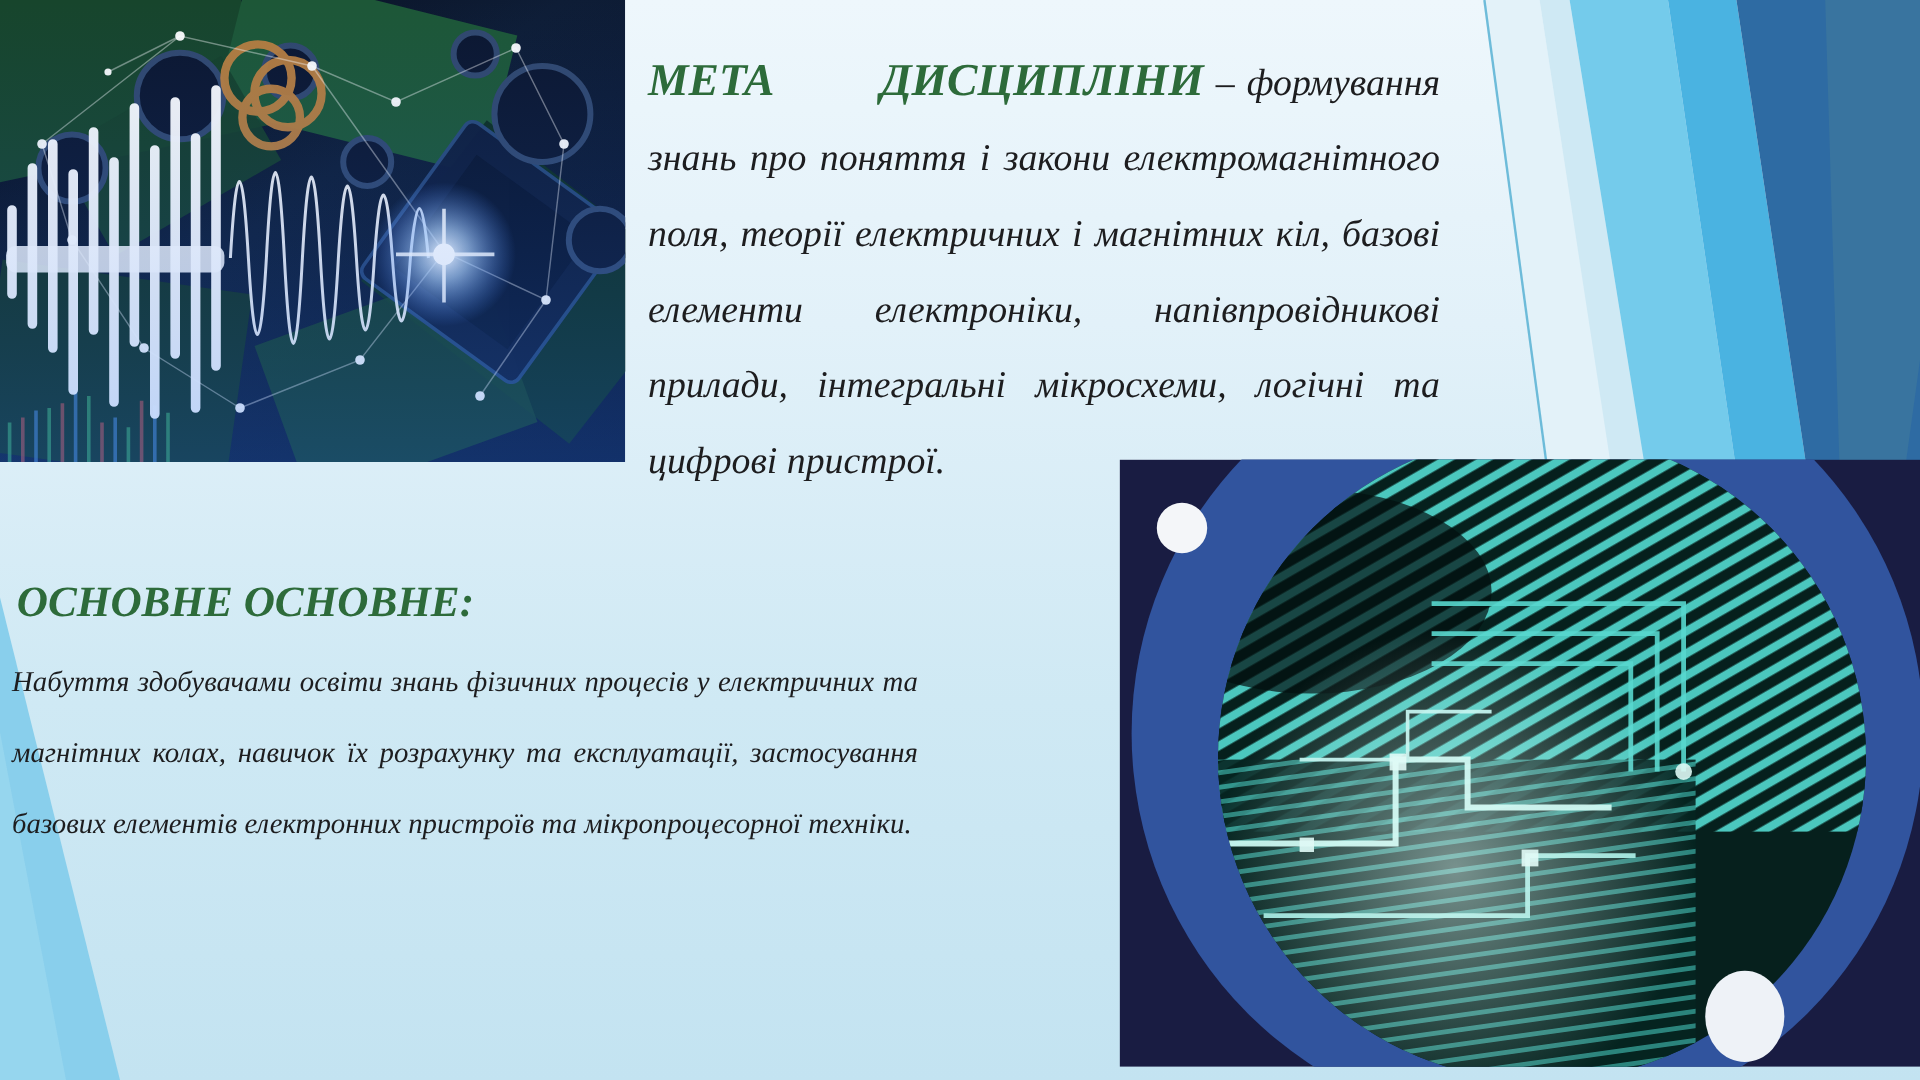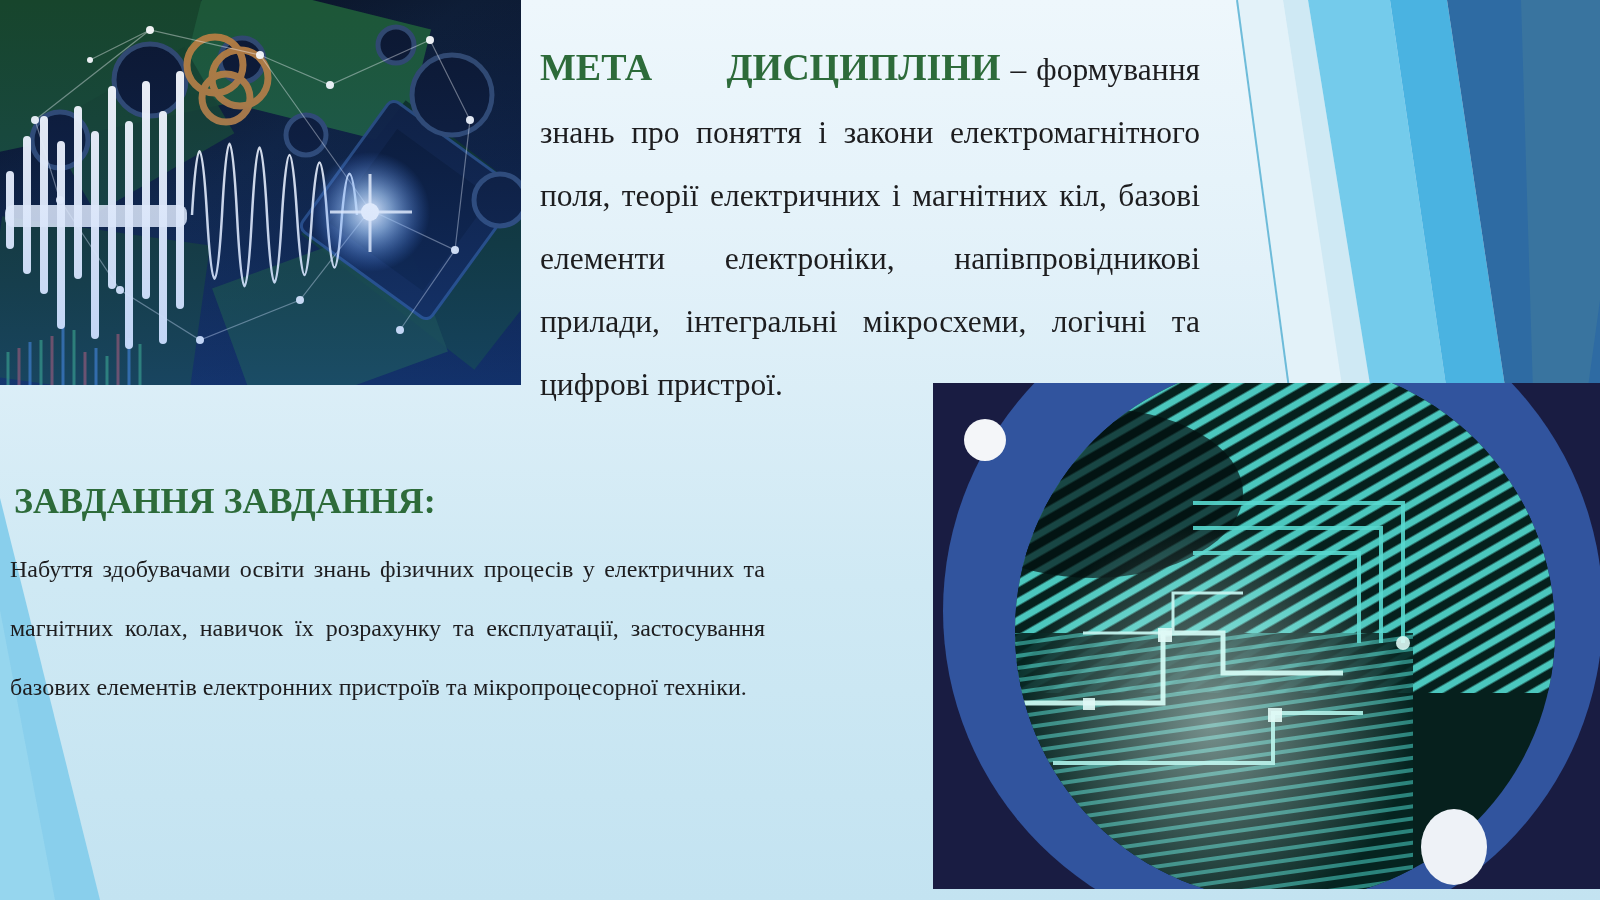--- a/index.html
+++ b/index.html
@@ -1,19 +1,20 @@
 <!DOCTYPE html>
 <html style="--heading_green: #2d6b3a; --body_text: #1d1d1f; --bg_top: #eef7fc; --bg_bottom: #c3e3f1; --facet_pale1: #e3f2f9; --facet_pale2: #cfe9f4; --facet_sky1: #74cbeb; --facet_sky2: #4ab3e1; --facet_steel: #2e6ba3; --facet_steel2: #39749f; --facet_line: #58b1d4; --left_wedge: #89cfec; --photo_navy: #191c42; --photo_ring_blue: #31549e; --circuit_teal: #4fd0c6; --waveform_white: #ffffff;"><head>
 <meta charset="utf-8">
 <style>
   html,body{margin:0;padding:0;background:#9fb6c0;}
   .stage{
     position:relative;width:1600px;height:900px;overflow:hidden;
     font-family:"Liberation Serif","DejaVu Serif",serif;
     background:linear-gradient(180deg,#eef7fc 0%,#e2f1f9 30%,#cfe9f4 65%,#c3e3f1 100%);
+    font-style:italic;
   }
   svg{display:block}
   .decor{position:absolute;left:0;top:0;pointer-events:none;}
   
   .f-pale1{fill:var(--facet_pale1)}
   .f-pale2{fill:var(--facet_pale2)}
   .f-sky1{fill:var(--facet_sky1)}
   .f-sky2{fill:var(--facet_sky2)}
   .f-steel{fill:var(--facet_steel)}
   .f-steel2{fill:var(--facet_steel2)}
@@ -191,19 +192,19 @@
       <circle cx="280" cy="340" r="200" fill="url(#tealGlow)"></circle>
     </g>
     <circle cx="52" cy="57" r="21" fill="#f4f6f9"></circle>
     <ellipse cx="521" cy="464" rx="33" ry="38" fill="#eef2f7"></ellipse>
   </svg>
 
   <div class="textblock goal-block">
     <p><span class="green-head goal-head">МЕТА ДИСЦИПЛІНИ</span><span class="sep">–</span><span>формування знань про поняття і закони електромагнітного поля, теорії електричних і магнітних кіл, базові елементи електроніки, напівпровідникові прилади, інтегральні мікросхеми, логічні та цифрові пристрої.</span></p>
   </div>
 
-  <h2 class="task-head">ЗАВДАННЯ ЗАВДАННЯ:</h2>
+  <h2 class="task-head">ОСНОВНЕ ОСНОВНЕ:</h2>
 
   <div class="textblock task-block">
     <p>Набуття здобувачами освіти знань фізичних процесів у електричних та магнітних колах, навичок їх розрахунку та експлуатації, застосування базових елементів електронних пристроїв та мікропроцесорної техніки.</p>
   </div>
 
 </div>
 
 </body></html>

